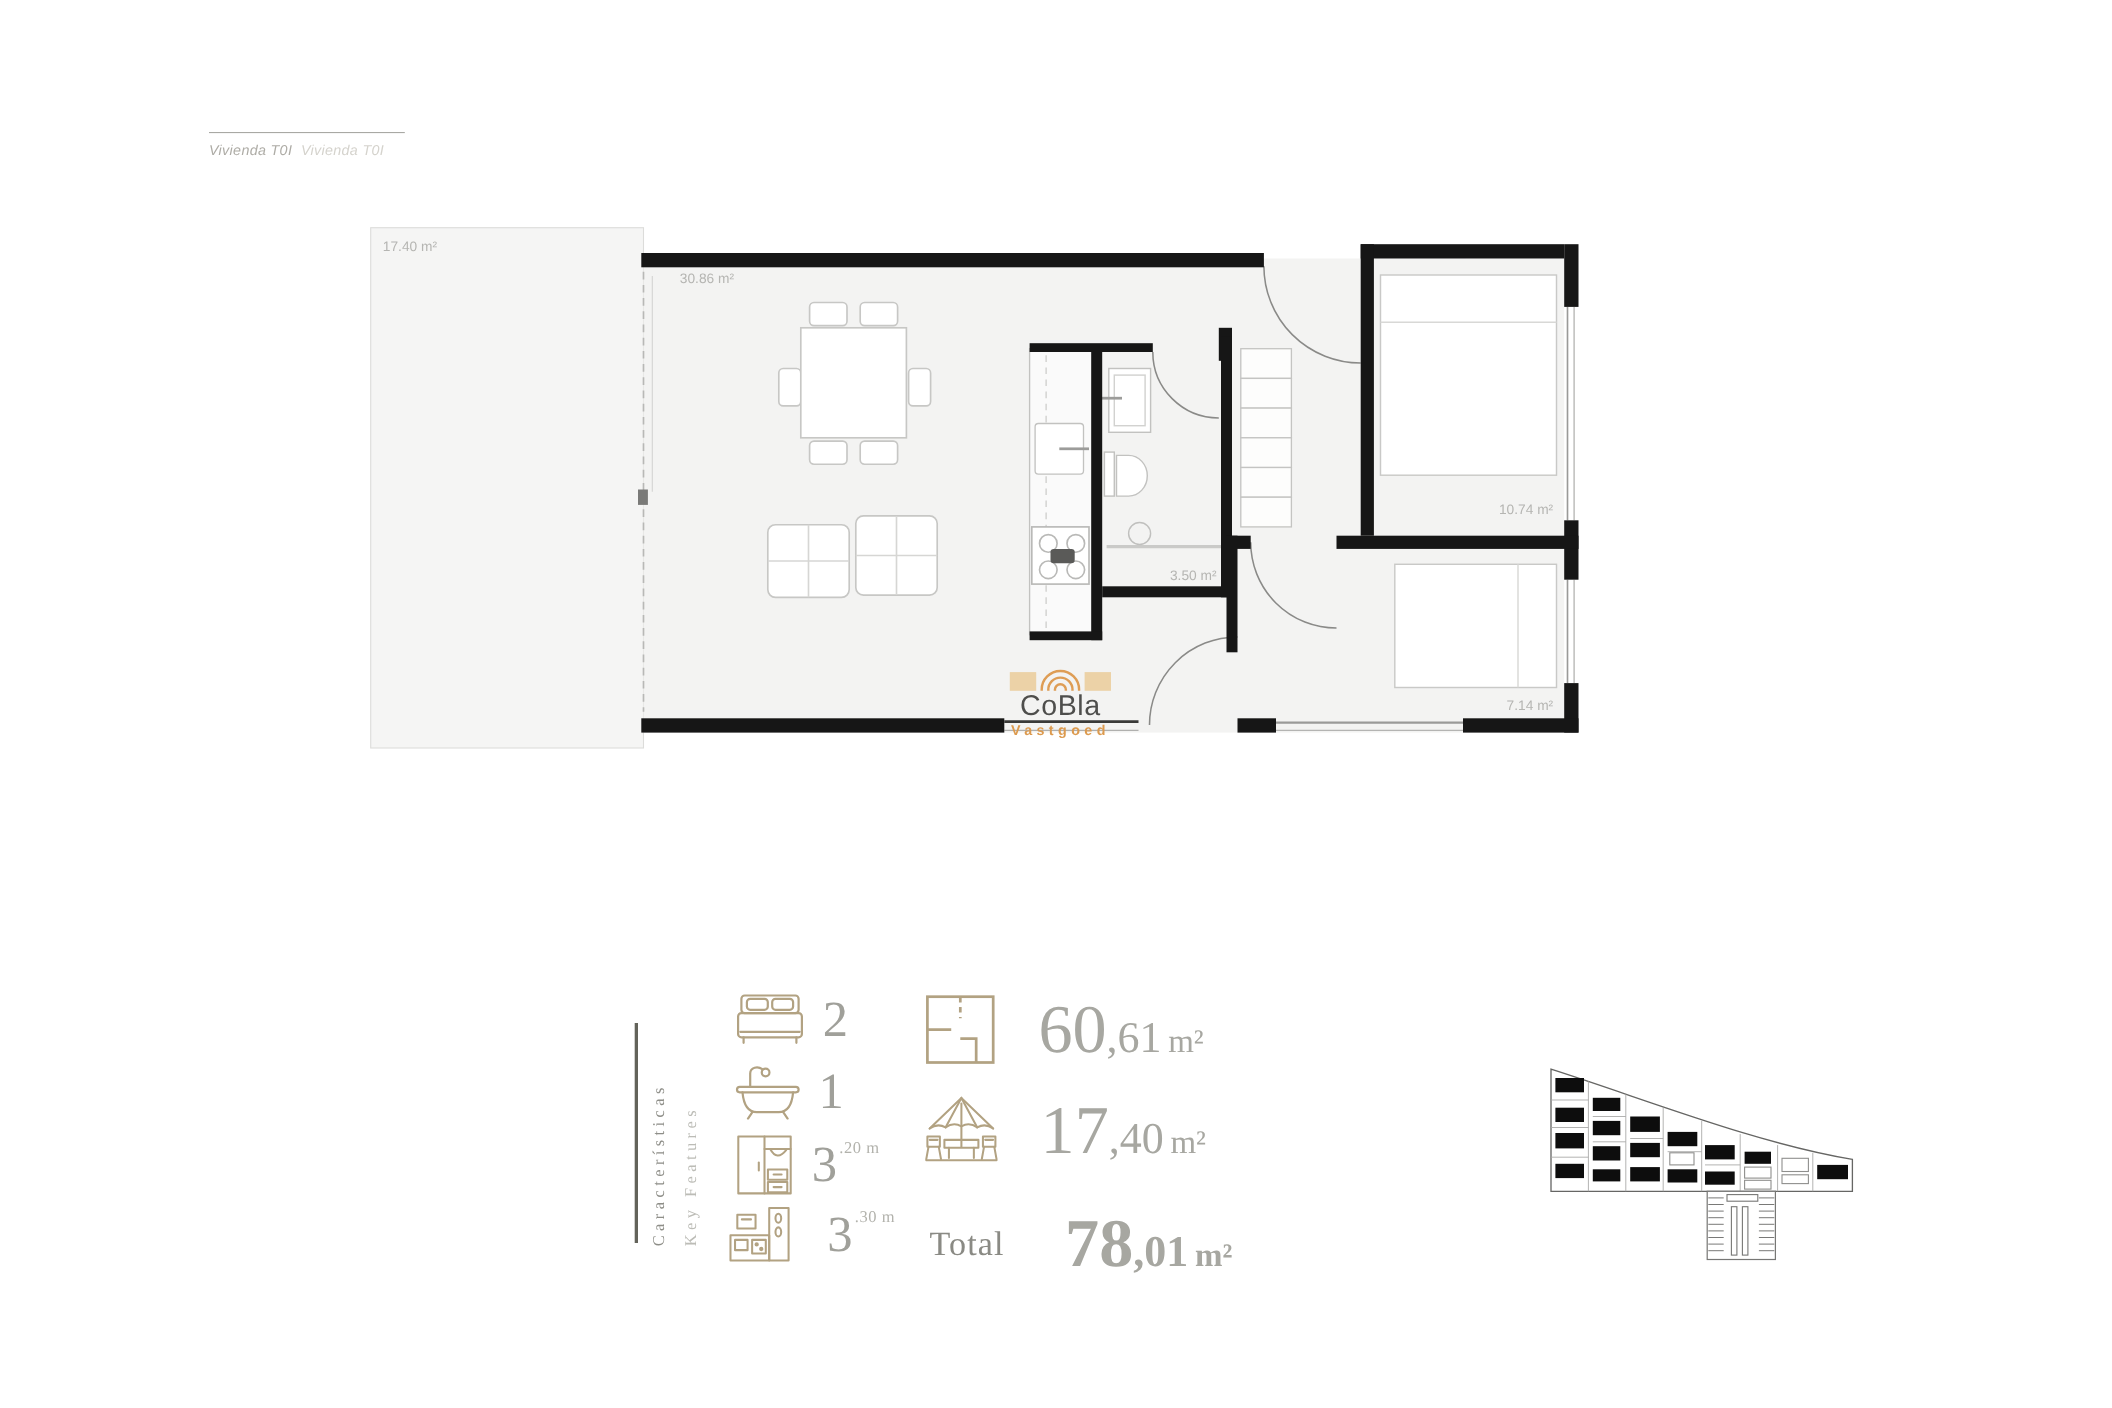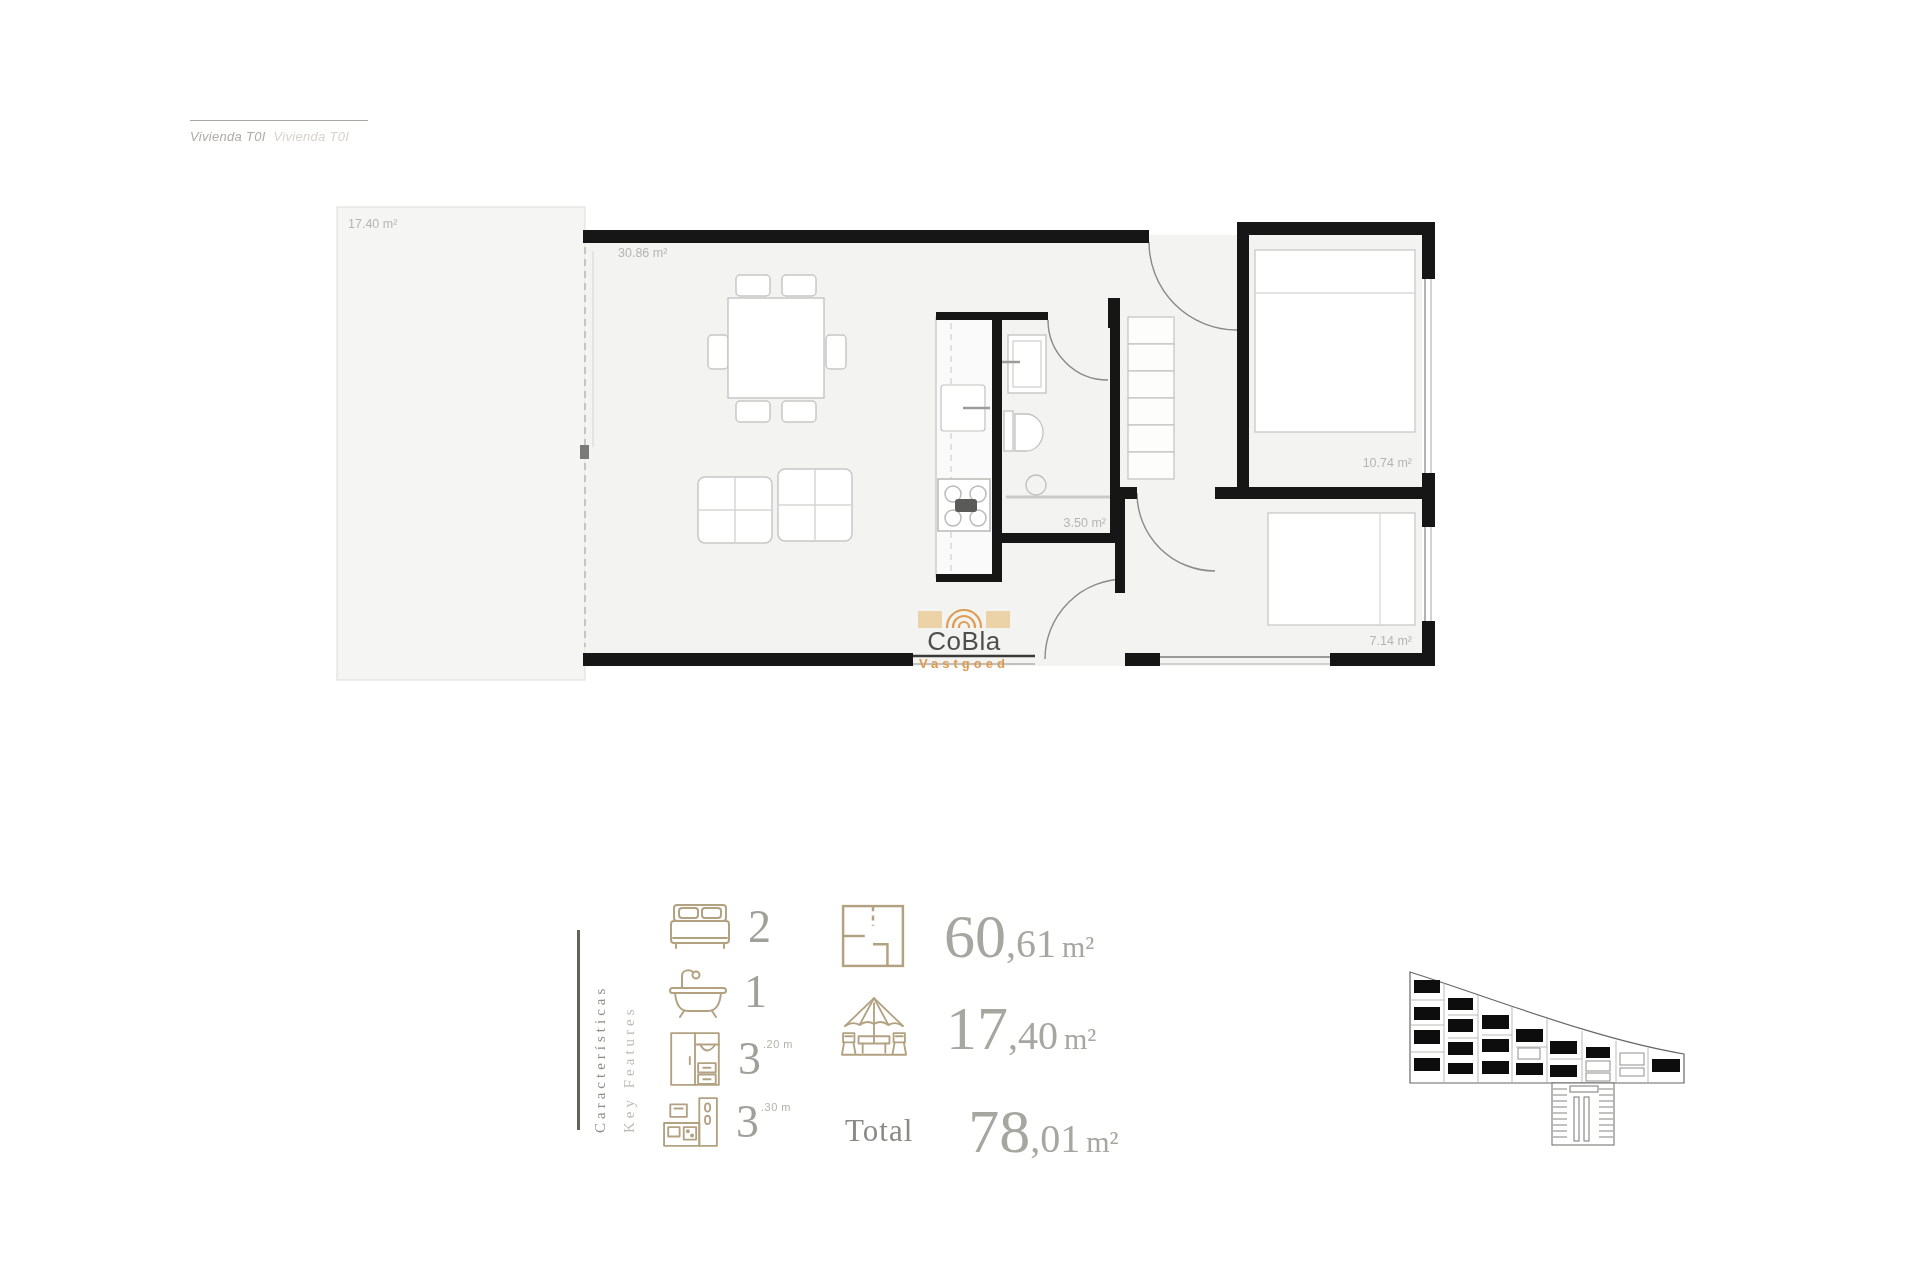--- a/index.html
+++ b/index.html
@@ -29,21 +29,21 @@
   .vheading { left:577px; top:928px; display:flex; gap:12px; height:205px; }
   .vline { width:3px; height:200px; background:#63635a; margin-top:2px; }
   .vtext { writing-mode:vertical-rl; transform:rotate(180deg);
            font-family:"Liberation Serif", serif; font-size:15px; letter-spacing:4px; }
   .vtext.es { color:#8e8e88; }
   .vtext.en { color:#bcbcb6; }
 
   .feat-row { display:flex; align-items:center; }
   .feat-num { font-family:"Liberation Serif", serif; font-size:46px; color:#a0a09a; line-height:1;
               margin-left:16px; }
-  .feat-sup { font-family:Liberation Sans, sans-serif; font-size:11px; color:#b2b2ac;
+  .feat-sup { font-family:Liberation Serif, serif; font-size:15px; color:#b2b2ac;
               vertical-align:26px; letter-spacing:0.5px; margin-left:2px; }
 
   .area-row { display:flex; align-items:center; }
   .area-val { font-family:"Liberation Serif", serif; color:#a7a7a1; line-height:1; margin-left:38px; white-space:nowrap; }
   .area-int { font-size:62px; }
   .area-frac { font-size:40px; }
   .area-unit { font-size:30px; margin-left:6px; }
   .total-label { font-family:"Liberation Serif", serif; font-size:31px; color:#8a8a84; letter-spacing:1px; }
 
   
@@ -237,21 +237,21 @@
     <line x1="26" y1="14" x2="49" y2="14"></line>
     <path d="M31,14 Q37,25 45,15"></path>
     <rect x="29" y="32" width="17" height="9"></rect>
       <line x1="34" y1="36.5" x2="41" y2="36.5"></line>
     <rect x="29" y="43" width="17" height="9"></rect>
       <line x1="34" y1="47.5" x2="41" y2="47.5"></line>
   </svg>
   <div class="feat-num"><span>3</span><span class="feat-sup">.20 m</span></div>
 </div>
 
-<div class="abs feat-row" style="left:662px; top:1096px;">
+<div class="abs feat-row" style="left:662px; top:1096px;gap:16px;">
   <svg width="58" height="52" viewBox="0 0 56 50" fill="none" stroke="#b2a282" stroke-width="1.8" stroke-linecap="round" stroke-linejoin="round">
     <rect x="36" y="2" width="17" height="46"></rect>
     <ellipse cx="44" cy="11" rx="2.5" ry="4"></ellipse>
       <ellipse cx="44" cy="23" rx="2.5" ry="4"></ellipse>
     <rect x="8" y="8" width="16" height="12"></rect>
       <line x1="12" y1="12" x2="20" y2="12"></line>
     <rect x="2" y="26" width="34" height="22"></rect>
     <rect x="6" y="30" width="11" height="9"></rect>
     <rect x="21" y="30" width="12" height="12"></rect>
     <circle cx="25" cy="34" r="1" fill="#b2a282"></circle>
@@ -282,21 +282,21 @@
       <path d="M4,46 L2,57 M13,46 L15,57 M5,40 h7"></path>
     <rect x="52" y="37" width="11" height="9"></rect>
       <path d="M53,46 L51,57 M62,46 L64,57 M54,40 h7"></path>
     <line x1="2" y1="58" x2="64" y2="58"></line>
   </svg>
   <div class="area-val"><span class="area-int">17</span><span class="area-frac">,40</span><span class="area-frac area-unit">m²</span></div>
 </div>
 
 <div class="abs area-row" style="left:845px; top:1100px;">
   <div class="total-label">Total</div>
-  <div class="area-val" style="margin-left:55px;"><span class="area-int">78</span><span class="area-frac">,01</span><span class="area-frac area-unit">m²</span></div>
+  <div class="area-val" style="margin-left:55px;font-weight:bold;"><span class="area-int">78</span><span class="area-frac">,01</span><span class="area-frac area-unit">m²</span></div>
 </div>
 
 <svg class="abs siteplan" width="290" height="200" viewBox="0 0 290 200">
   <path d="M10,17 C95,44 195,84 284,99 L284,128 L10,128 Z" fill="#ffffff" stroke="#666664" stroke-width="1.2"></path>
   <g stroke="#a9a9a7" stroke-width="0.8">
     <line x1="44" y1="28" x2="44" y2="128"></line>
       <line x1="78" y1="40" x2="78" y2="128"></line>
     <line x1="112" y1="52" x2="112" y2="128"></line>
       <line x1="147" y1="64" x2="147" y2="128"></line>
     <line x1="182" y1="76" x2="182" y2="128"></line>

